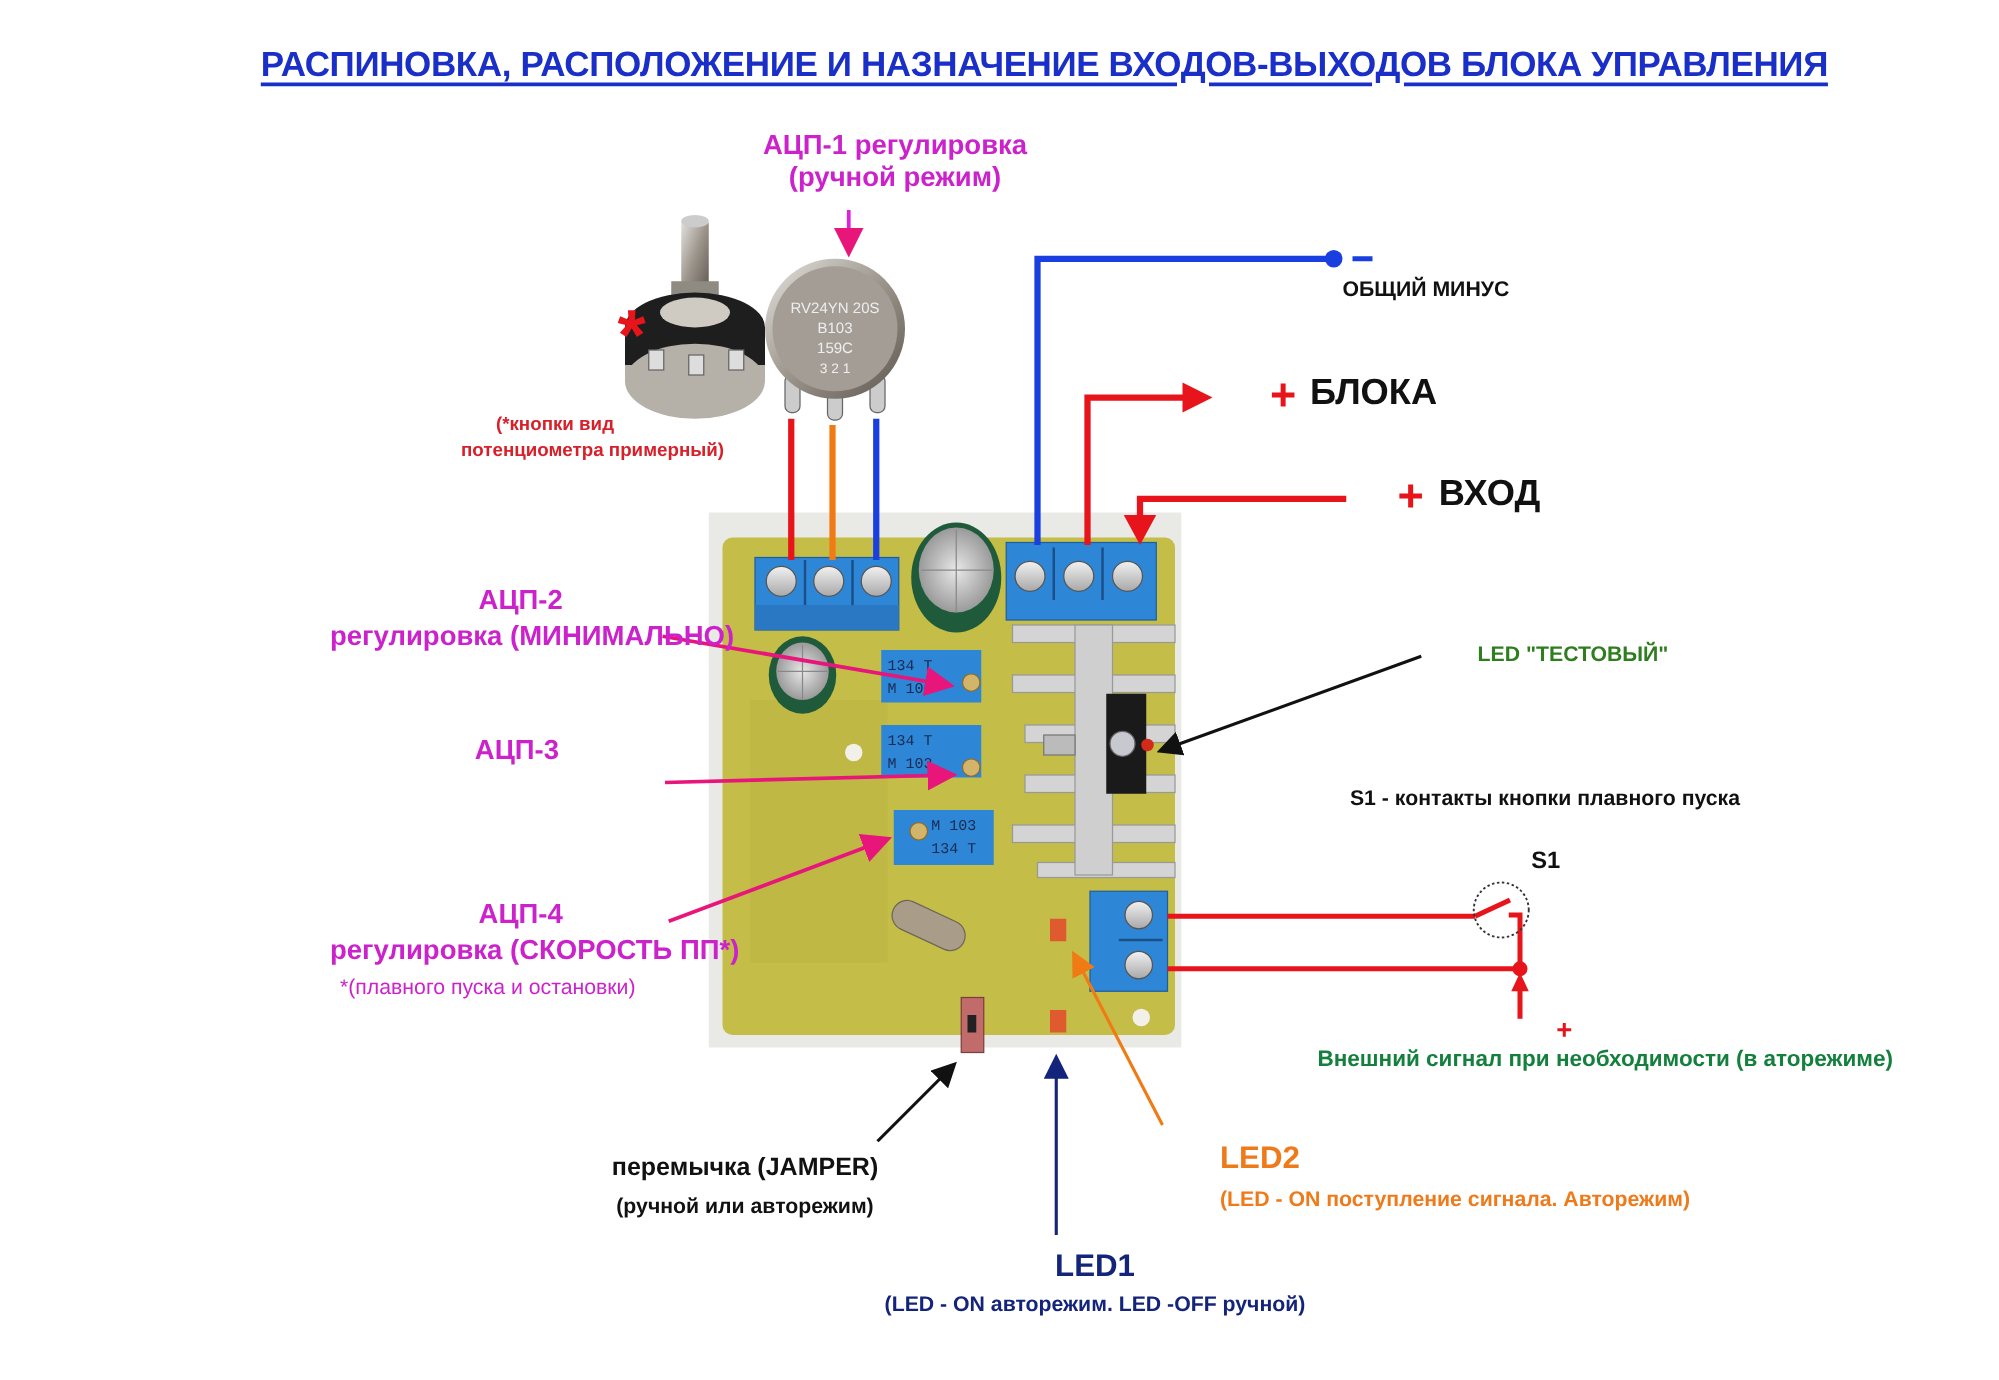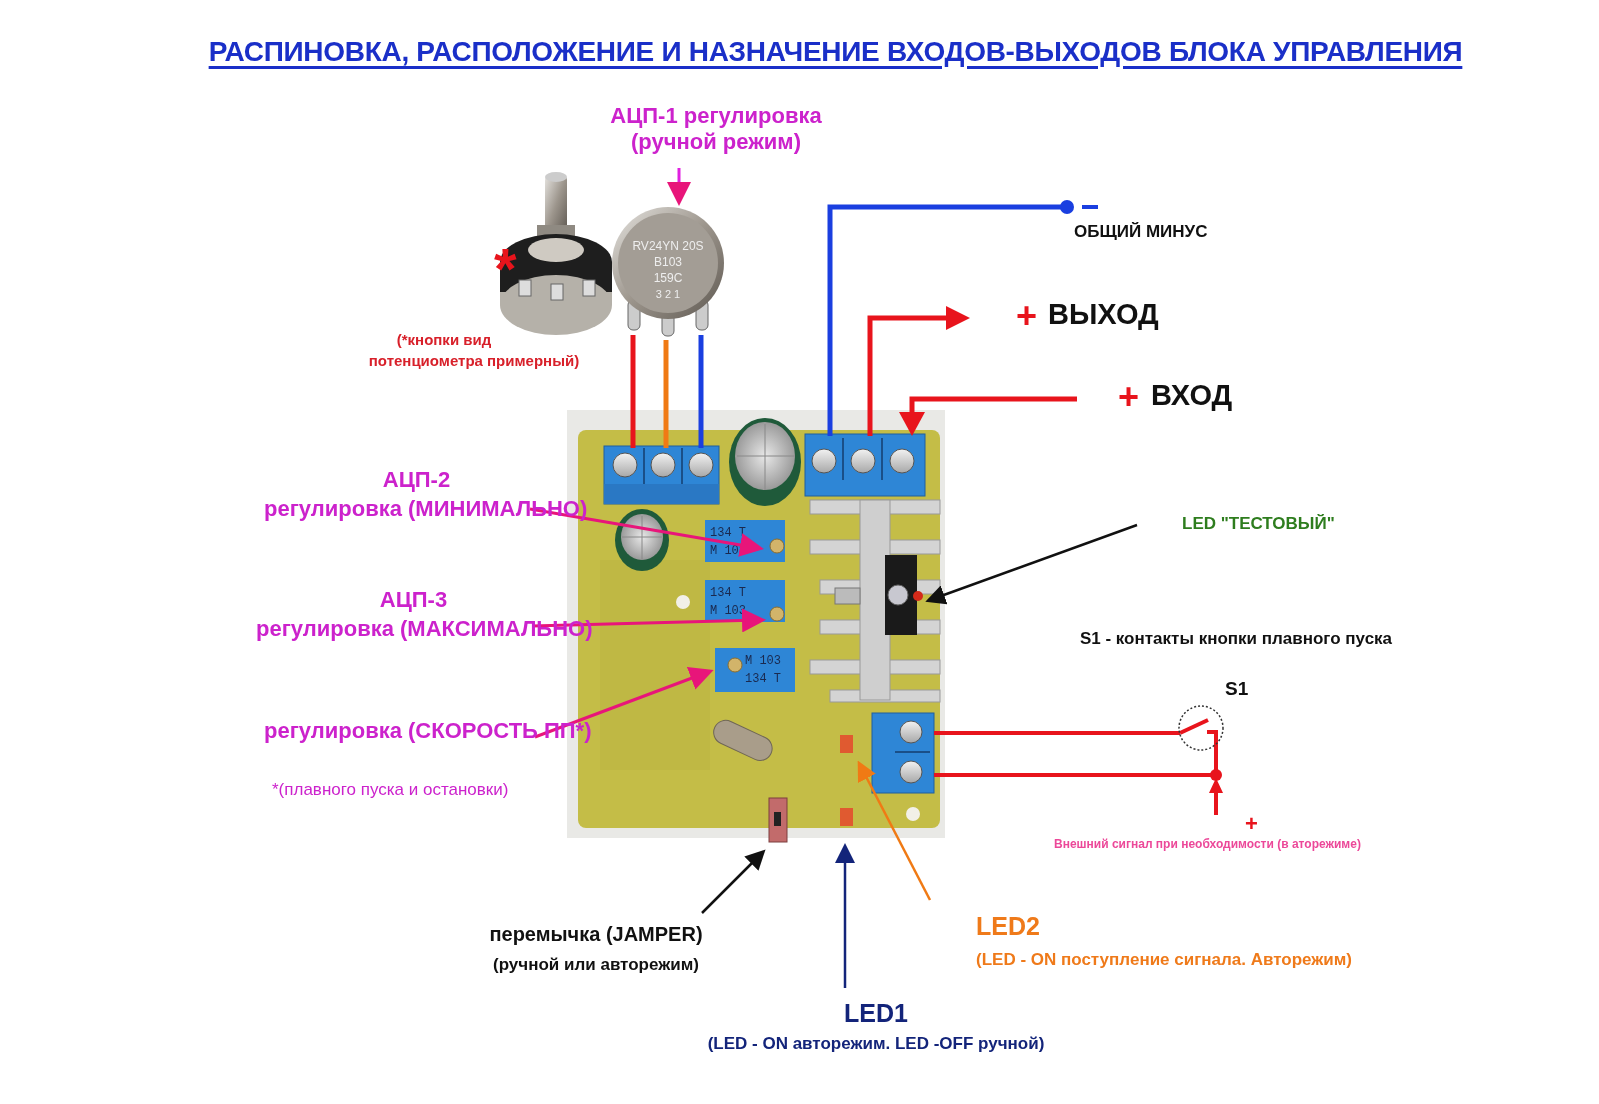--- a/index.html
+++ b/index.html
@@ -210,48 +210,48 @@
 
 <div class="abs lbl" style="left:458px; top:240px; font-size:58px; color:#e8141c; line-height:58px;">*</div>
 <div class="abs lbl ctr" style="left:298px; top:329px; width:280px; font-size:15px; color:#d8202a; line-height:21px;">
   <div style="padding-right:60px;">(*кнопки вид</div>
   <div>потенциометра примерный)</div>
 </div>
 
 <div class="abs lbl" style="left:1038px; top:222px; font-size:17px; color:#111;">ОБЩИЙ МИНУС</div>
 
 <div class="abs lbl" style="left:980px; top:296px; font-size:36px; color:#e8141c; line-height:40px;">+</div>
-<div class="abs lbl" style="left:1012px; top:298px; font-size:29px; color:#111;">ВЫХОД</div>
+<div class="abs lbl" style="left:1012px; top:298px; font-size:29px; color:#111;">БЛОКА</div>
 
 <div class="abs lbl" style="left:1082px; top:377px; font-size:36px; color:#e8141c; line-height:40px;">+</div>
 <div class="abs lbl" style="left:1115px; top:379px; font-size:29px; color:#111;">ВХОД</div>
 
 <div class="abs lbl mag ctr" style="left:228px; top:465px; width:305px; line-height:29px;">
   <div>АЦП-2</div>
   <div>регулировка (МИНИМАЛЬНО)</div>
 </div>
 
 <div class="abs lbl mag ctr" style="left:220px; top:585px; width:315px; line-height:29px;">
   <div>АЦП-3</div>
-  <div>регулировка (МАКСИМАЛЬНО)</div>
 </div>
 
 <div class="abs lbl mag ctr" style="left:228px; top:716px; width:305px; line-height:29px;">
+  <div>АЦП-4</div>
   <div>регулировка (СКОРОСТЬ ПП*)</div>
 </div>
 <div class="abs mag" style="left:236px; top:780px; font-size:17px; white-space:nowrap;">*(плавного пуска и остановки)</div>
 
 <div class="abs lbl" style="left:1146px; top:514px; font-size:17px; color:#2e7d1e;">LED "ТЕСТОВЫЙ"</div>
 
 <div class="abs lbl ctr" style="left:1020px; top:625px; width:360px; font-size:17px; color:#111; line-height:27px;">
   <div>S1 - контакты кнопки плавного пуска</div>
 </div>
 <div class="abs lbl" style="left:1189px; top:678px; font-size:19px; color:#111;">S1</div>
 <div class="abs lbl" style="left:1209px; top:813px; font-size:22px; color:#e8141c; line-height:22px;">+</div>
-<div class="abs lbl" style="left:1018px; top:837px; font-size:12px; color:#ec4899;">Внешний сигнал при необходимости (в аторежиме)</div>
+<div class="abs lbl" style="left:1018px; top:837px; font-size:18px; color:#15803d;">Внешний сигнал при необходимости (в аторежиме)</div>
 
 <div class="abs lbl ctr" style="left:390px; top:917px; width:340px;">
   <div style="font-size:20px; color:#111; line-height:34px;">перемычка (JAMPER)</div>
   <div style="font-size:17px; color:#111; line-height:28px;">(ручной или авторежим)</div>
 </div>
 
 <div class="abs lbl" style="left:940px; top:912px; font-size:25px; color:#ef7a1a;">LED2</div>
 <div class="abs lbl" style="left:940px; top:950px; font-size:17px; color:#ef7a1a;text-align:center;">(LED - ON поступление сигнала. Авторежим)</div>
 
 <div class="abs lbl ctr" style="left:620px; top:996px; width:440px;">

